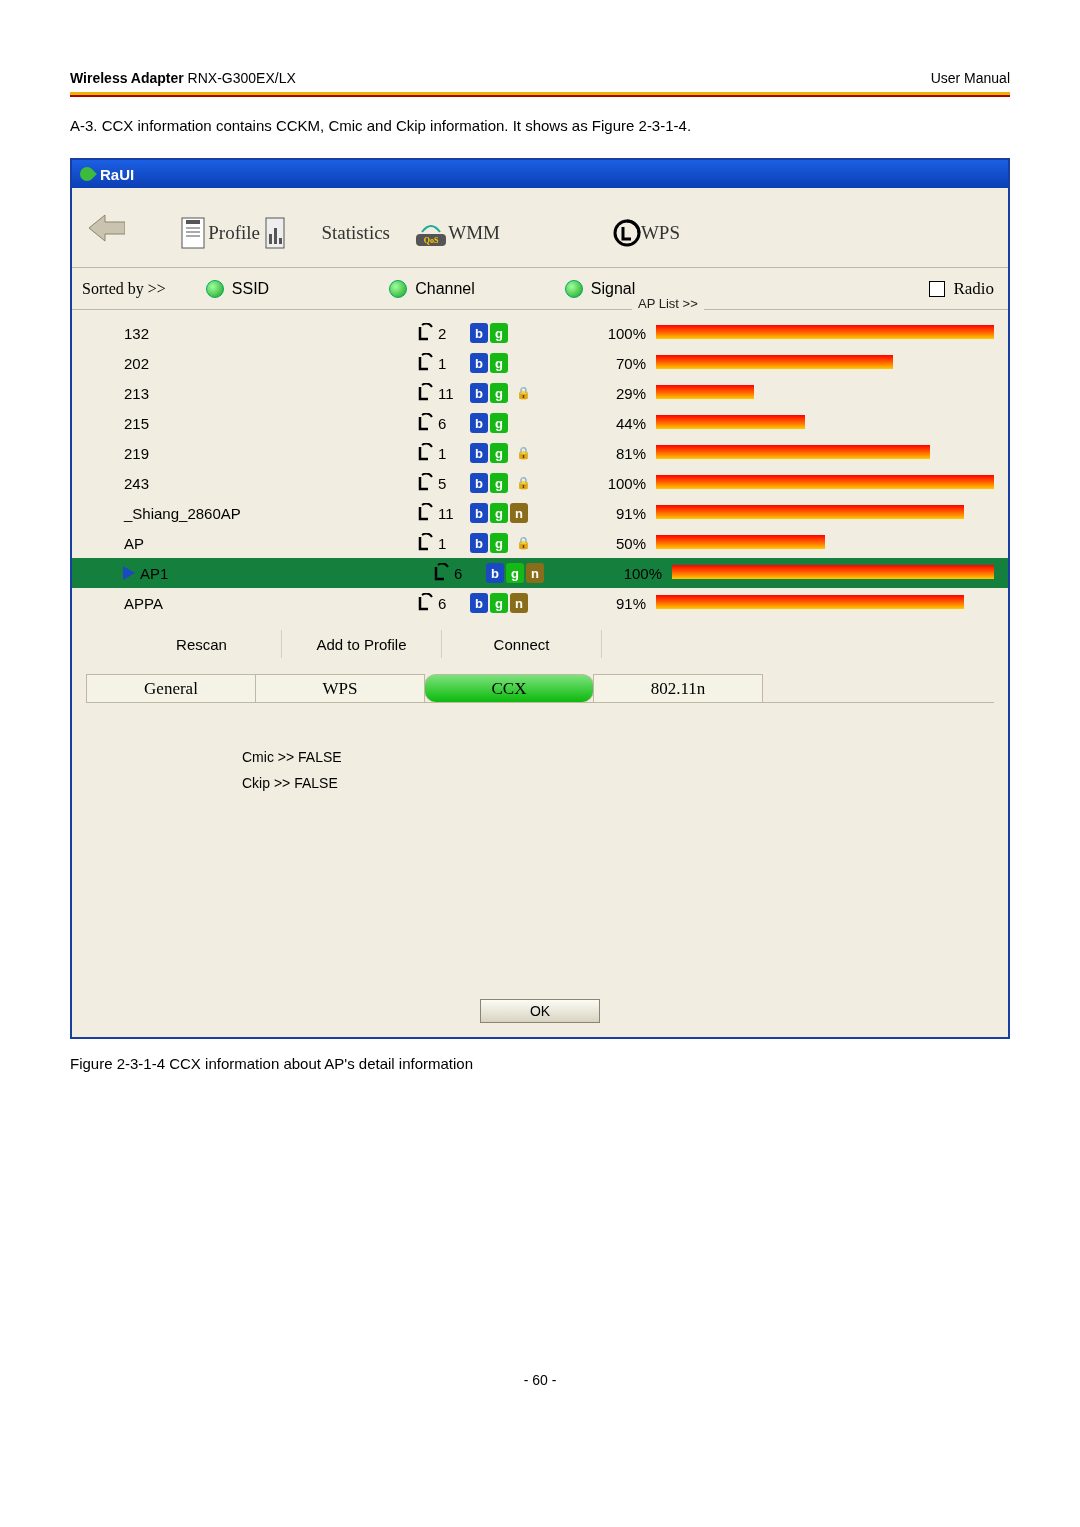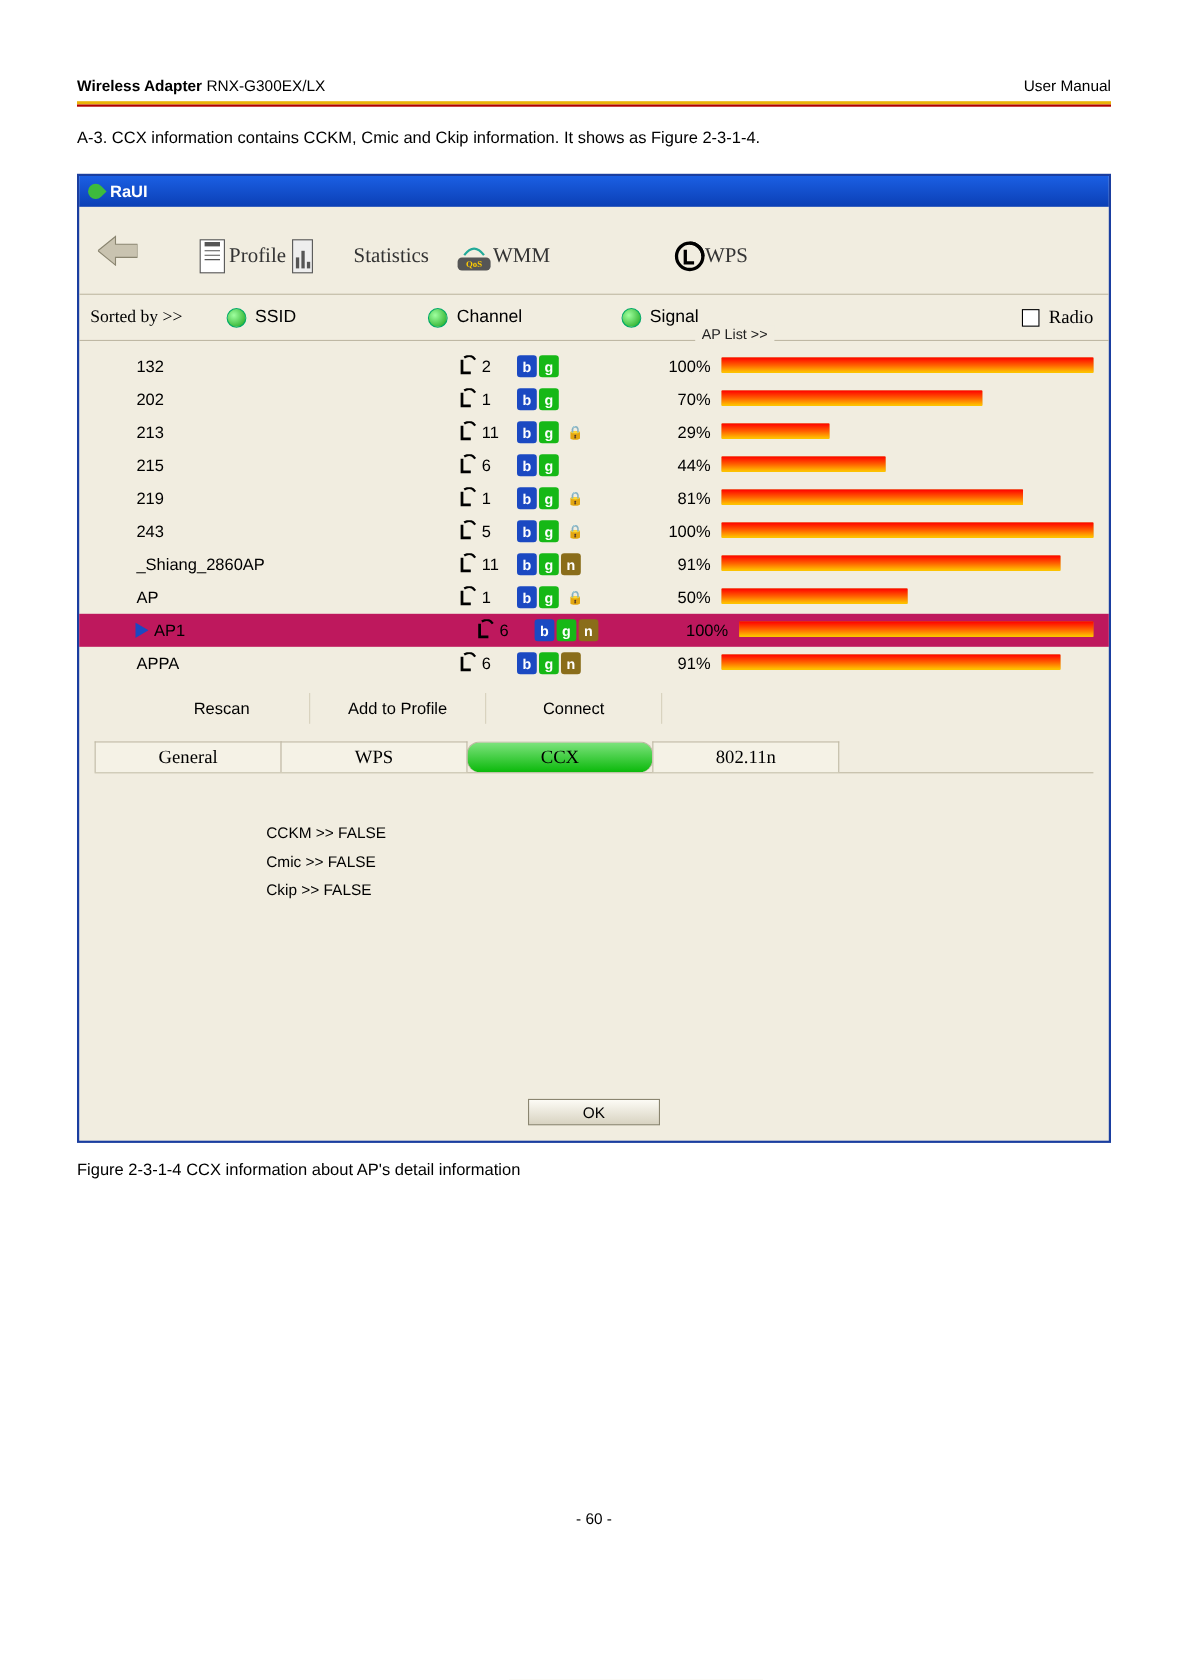--- a/index.html
+++ b/index.html
@@ -27,21 +27,21 @@
   .sort-row .sorted { font-family: Georgia, serif; margin-right:40px; }
   .radio-dot { width:18px; height:18px; border-radius:50%; background:radial-gradient(circle at 35% 35%, #9fff9f, #18a018); border:1px solid #0a6; display:inline-block; vertical-align:middle; margin-right:8px; }
   .sort-opt { display:inline-flex; align-items:center; margin-right:120px; }
   .sort-opt.channel { margin-right:90px; }
   .sort-opt.signal { margin-right:0; }
   .aplist-label { position:absolute; left:560px; bottom:-2px; font-size:13px; color:#222; background:#f1ede0; padding:0 6px; }
   .show-wrap { position:absolute; right:14px; display:flex; align-items:center; font-family: Georgia, serif; font-size:17px; }
   .cbox { width:16px; height:16px; border:1.5px solid #000; margin-right:8px; background:#fff; }
   .ap-area { padding:8px 0 6px 0; }
   .ap-row { display:flex; align-items:center; height:30px; padding:0 14px 0 30px; font-size:15px; }
-  .ap-row.sel { background:#be185d;padding-left:46px; }
+  .ap-row.sel { background:#15803d;padding-left:46px; }
   .col-sel { width:22px; display:flex; justify-content:center;}
   .col-ssid { width:280px; }
   .col-chicon { width:30px; display:flex; justify-content:flex-end; }
   .col-ch { width:36px; padding-left:4px; }
   .col-modes { width:120px; display:flex; gap:2px; align-items:center;}
   .mode-badge { width:18px; height:20px; border-radius:3px; color:#fff; font-weight:bold; font-size:13px; display:flex; align-items:center; justify-content:center; }
   .mb-b { background:#1b49c2; }
   .mb-g { background:#16b816; }
   .mb-n { background:#8a6d1a; }
   .lock { width:14px; text-align:center; font-size:14px; color:#000;}
@@ -372,21 +372,20 @@
     </div>
 
     <div class="tab-strip">
       <div class="tab">General</div>
       <div class="tab">WPS</div>
       <div class="tab active">CCX</div>
       <div class="tab">802.11n</div>
     </div>
 
     <div class="info-body">
-      <div class="info-line">CCKM &gt;&gt; FALSE</div>
       <div class="info-line">Cmic &gt;&gt; FALSE</div>
       <div class="info-line">Ckip &gt;&gt; FALSE</div>
     </div>
 
     <div class="ok-row">
       <div class="ok-btn">OK</div>
     </div>
   </div>
 
   <div class="caption">Figure 2-3-1-4 CCX information about AP's detail information</div>

